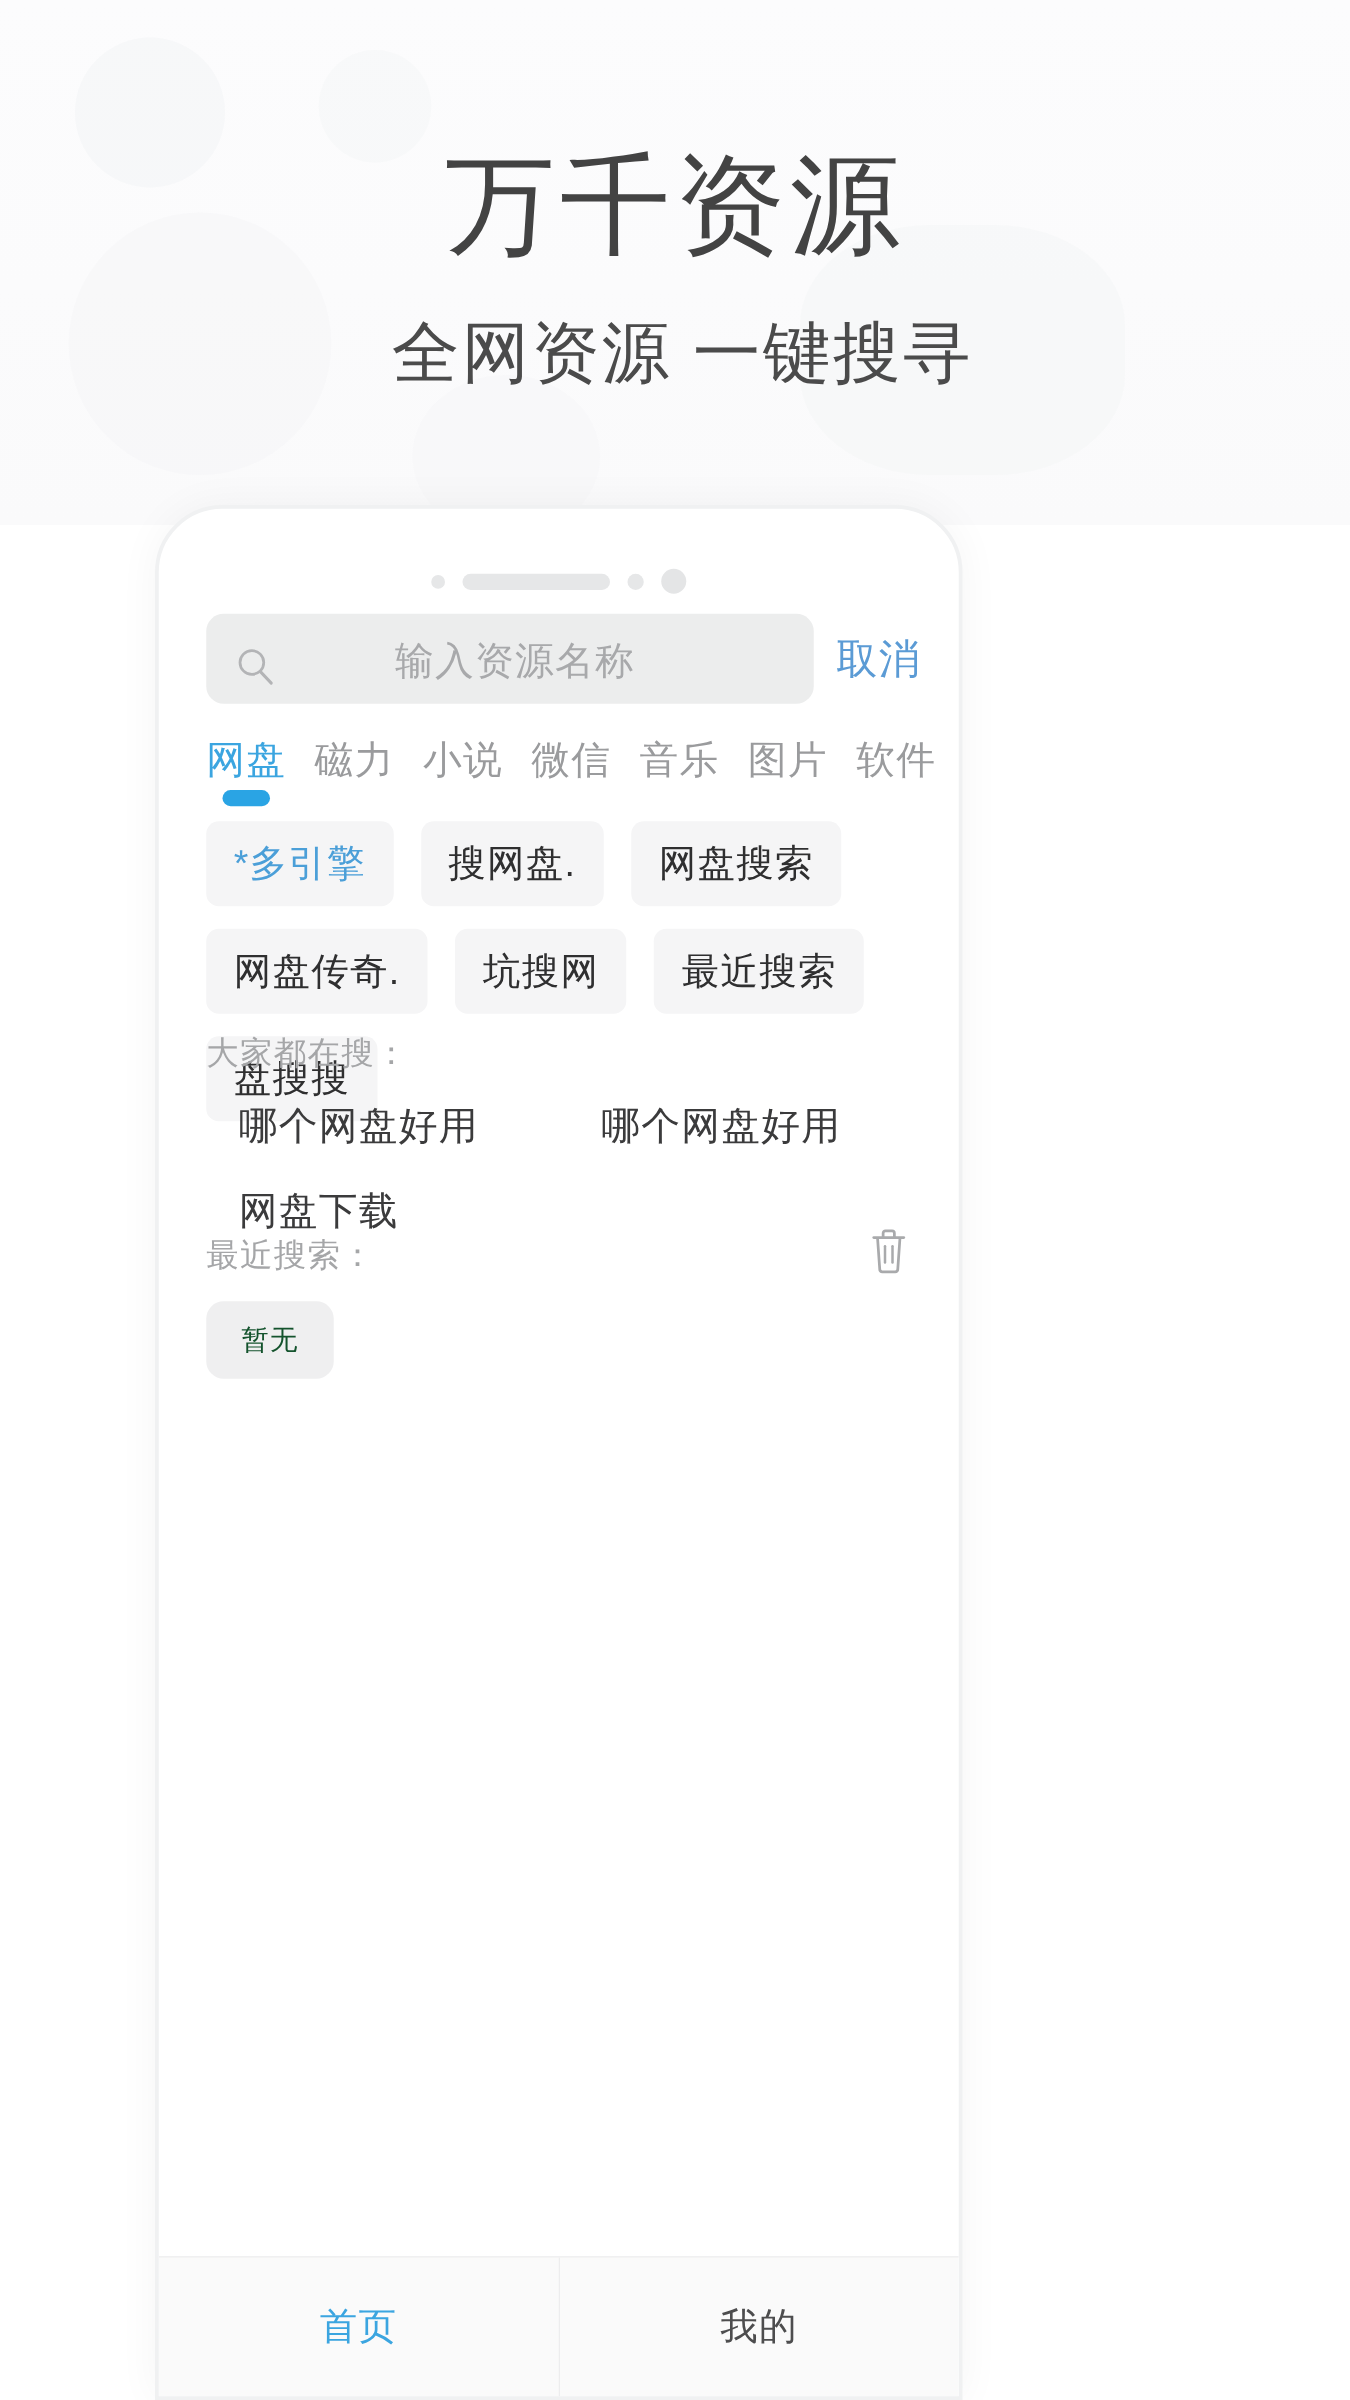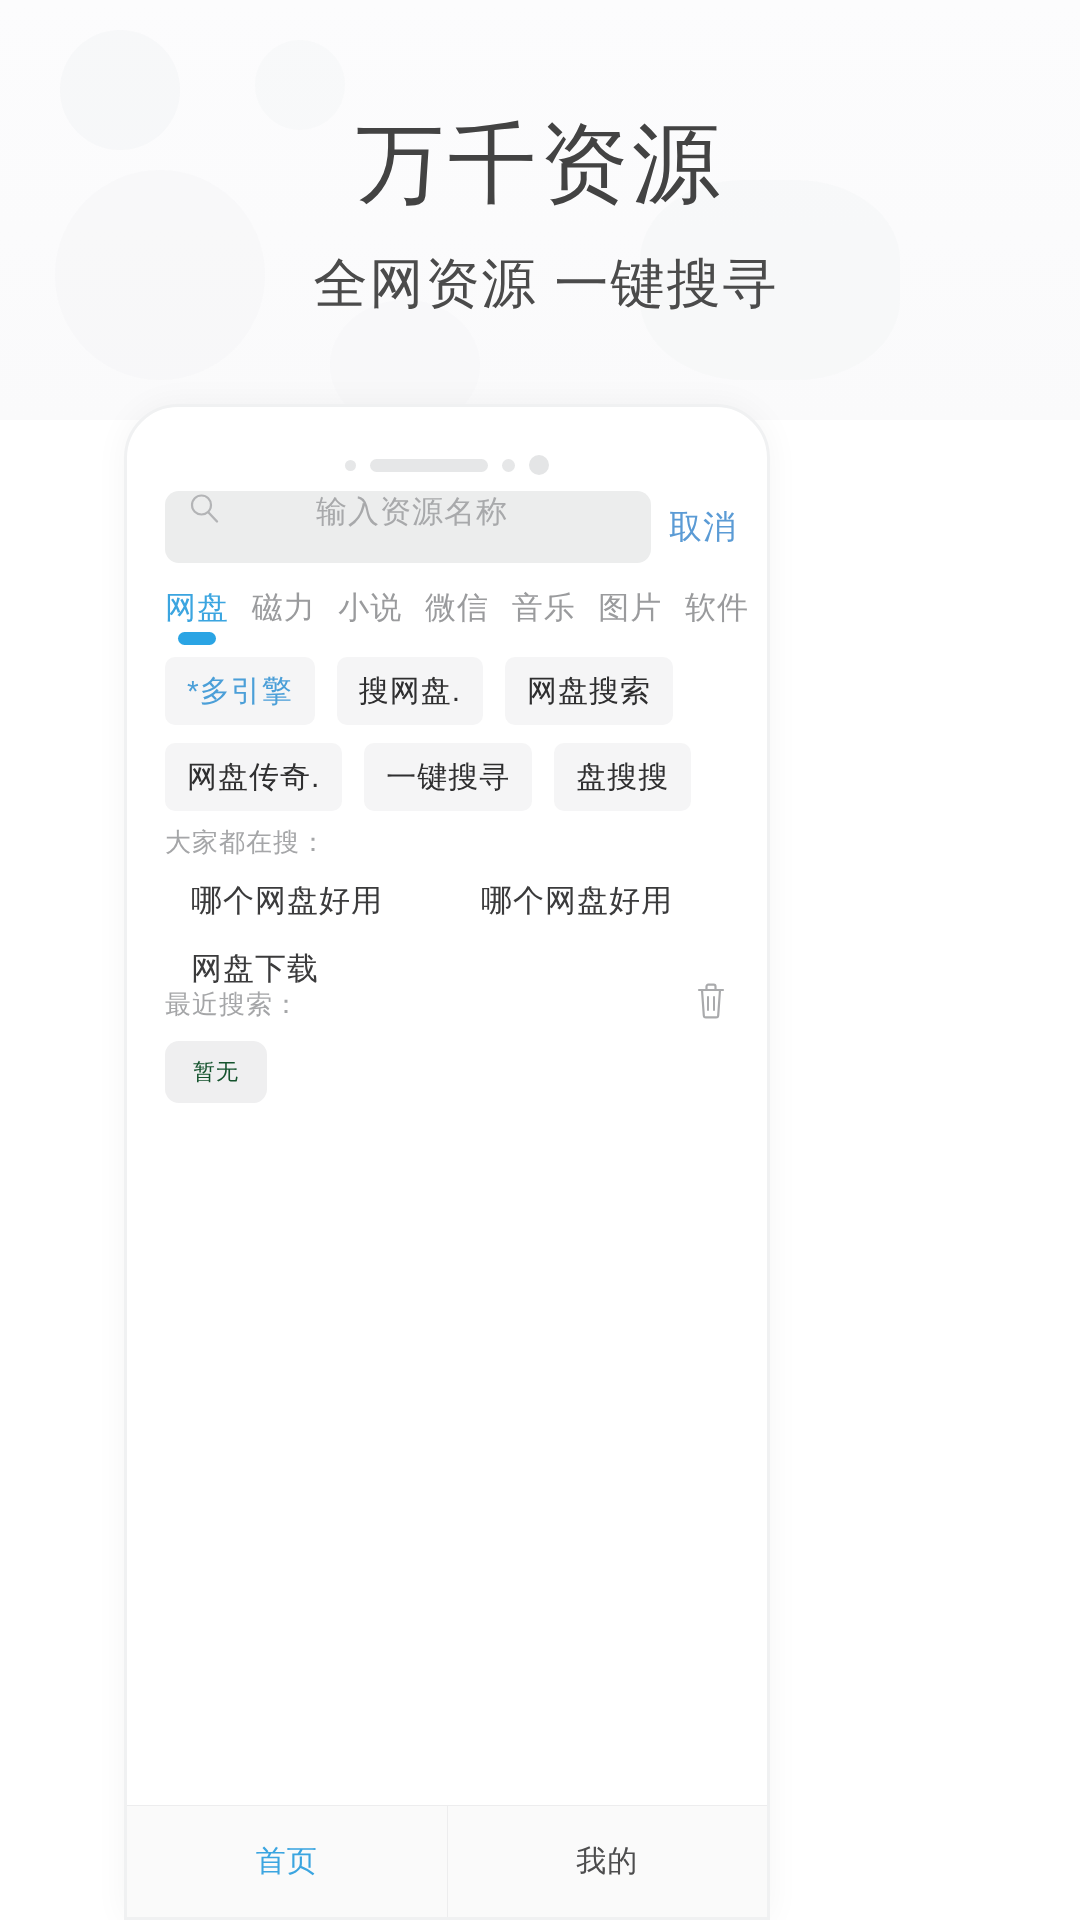--- a/index.html
+++ b/index.html
@@ -99,22 +99,22 @@
     display: flex;
     align-items: center;
     gap: 18px;
   }
   .search-box {
     flex: 1;
     height: 72px;
     background: #eceded;
     border-radius: 14px;
     display: flex;
-    align-items: flex-start;
-    padding: 0 22px;
+    align-items: flex-end;
+    padding: 13px 22px;
   }
   .search-icon { width: 34px; height: 34px; flex: 0 0 34px; }
   .search-icon svg { display: block; }
   .search-input {
     flex: 1;
     text-align: center;
     font-size: 31px;
     color: #a8a9ab;
     font-family: "Liberation Sans", "DejaVu Sans", sans-serif;
     letter-spacing: 1px;
@@ -331,21 +331,22 @@
       <span>软件</span>
       
     </div>
   </div>
 
   <div class="chips">
     <div class="chip selected">*多引擎</div>
     <div class="chip">搜网盘.</div>
     <div class="chip">网盘搜索</div>
     <div class="chip">网盘传奇.</div>
-    <div class="chip">一键搜寻</div>
+    <div class="chip">坑搜网</div>
+    <div class="chip">最近搜索</div>
     <div class="chip">盘搜搜</div>
   </div>
 
   <div class="section-label hot-label">大家都在搜：</div>
   <div class="hot-list">
     <div class="hot-item">哪个网盘好用</div>
     <div class="hot-item">哪个网盘好用</div>
     <div class="hot-item">网盘下载</div>
   </div>
 

